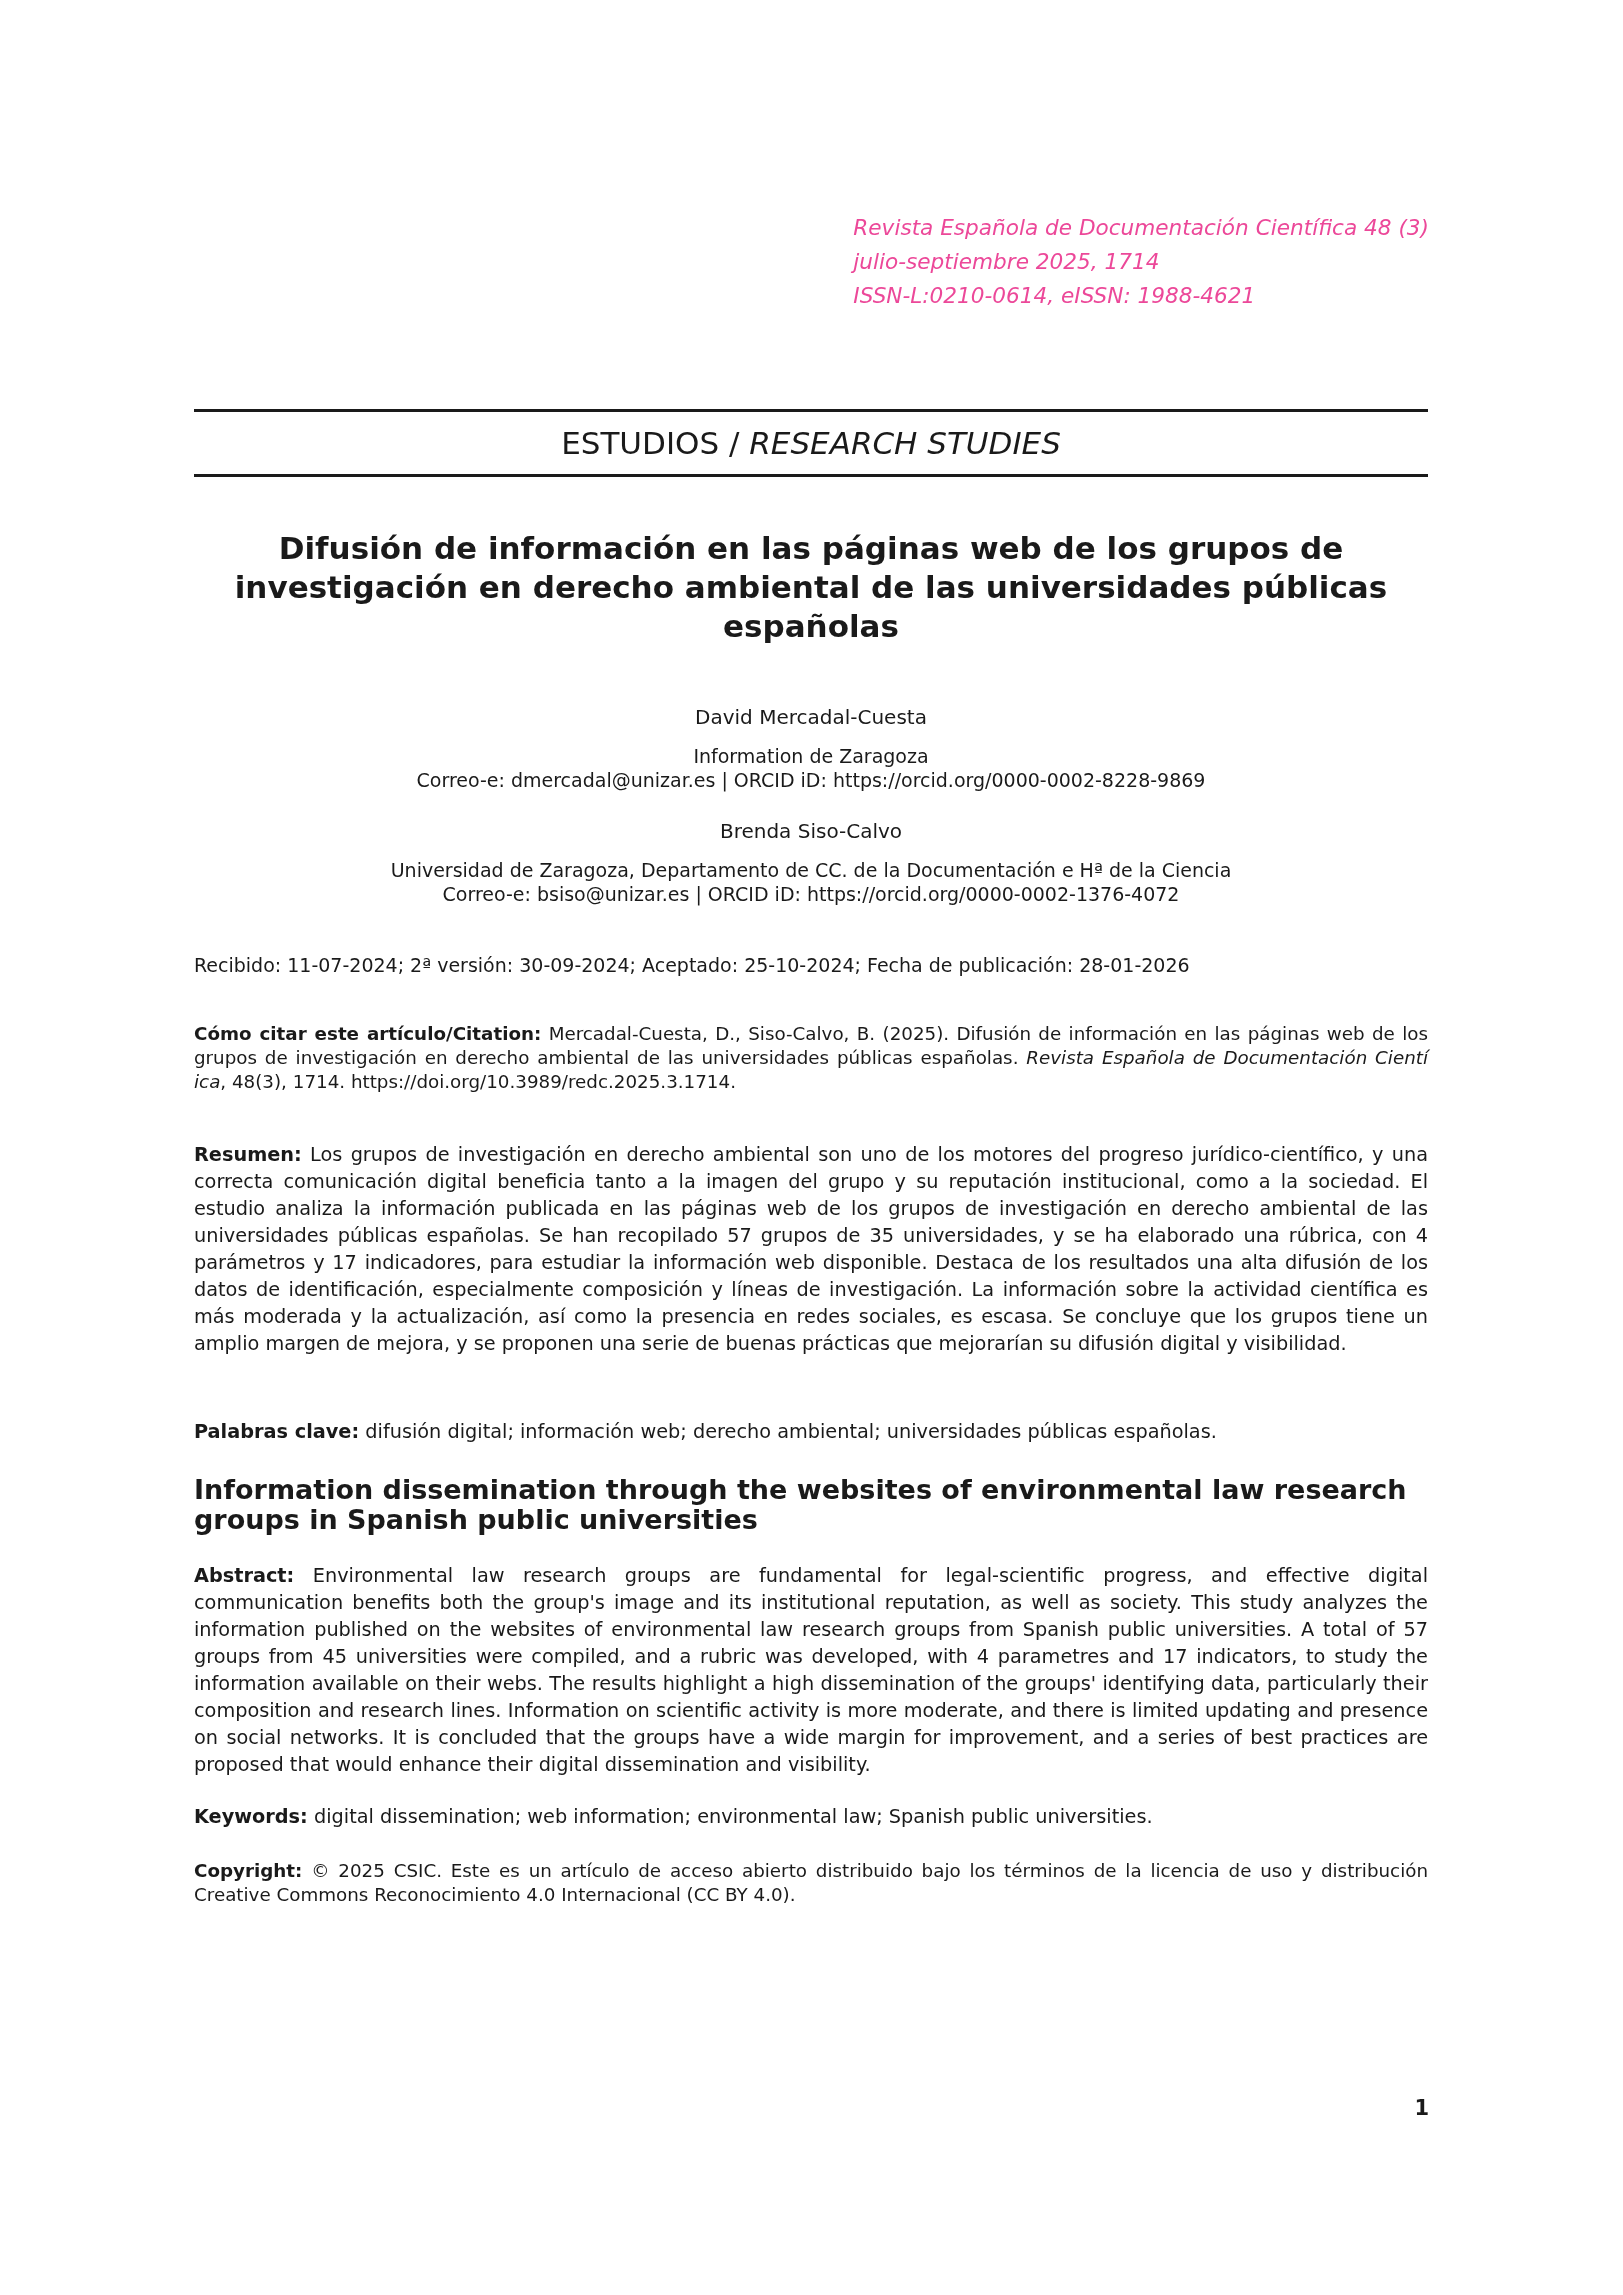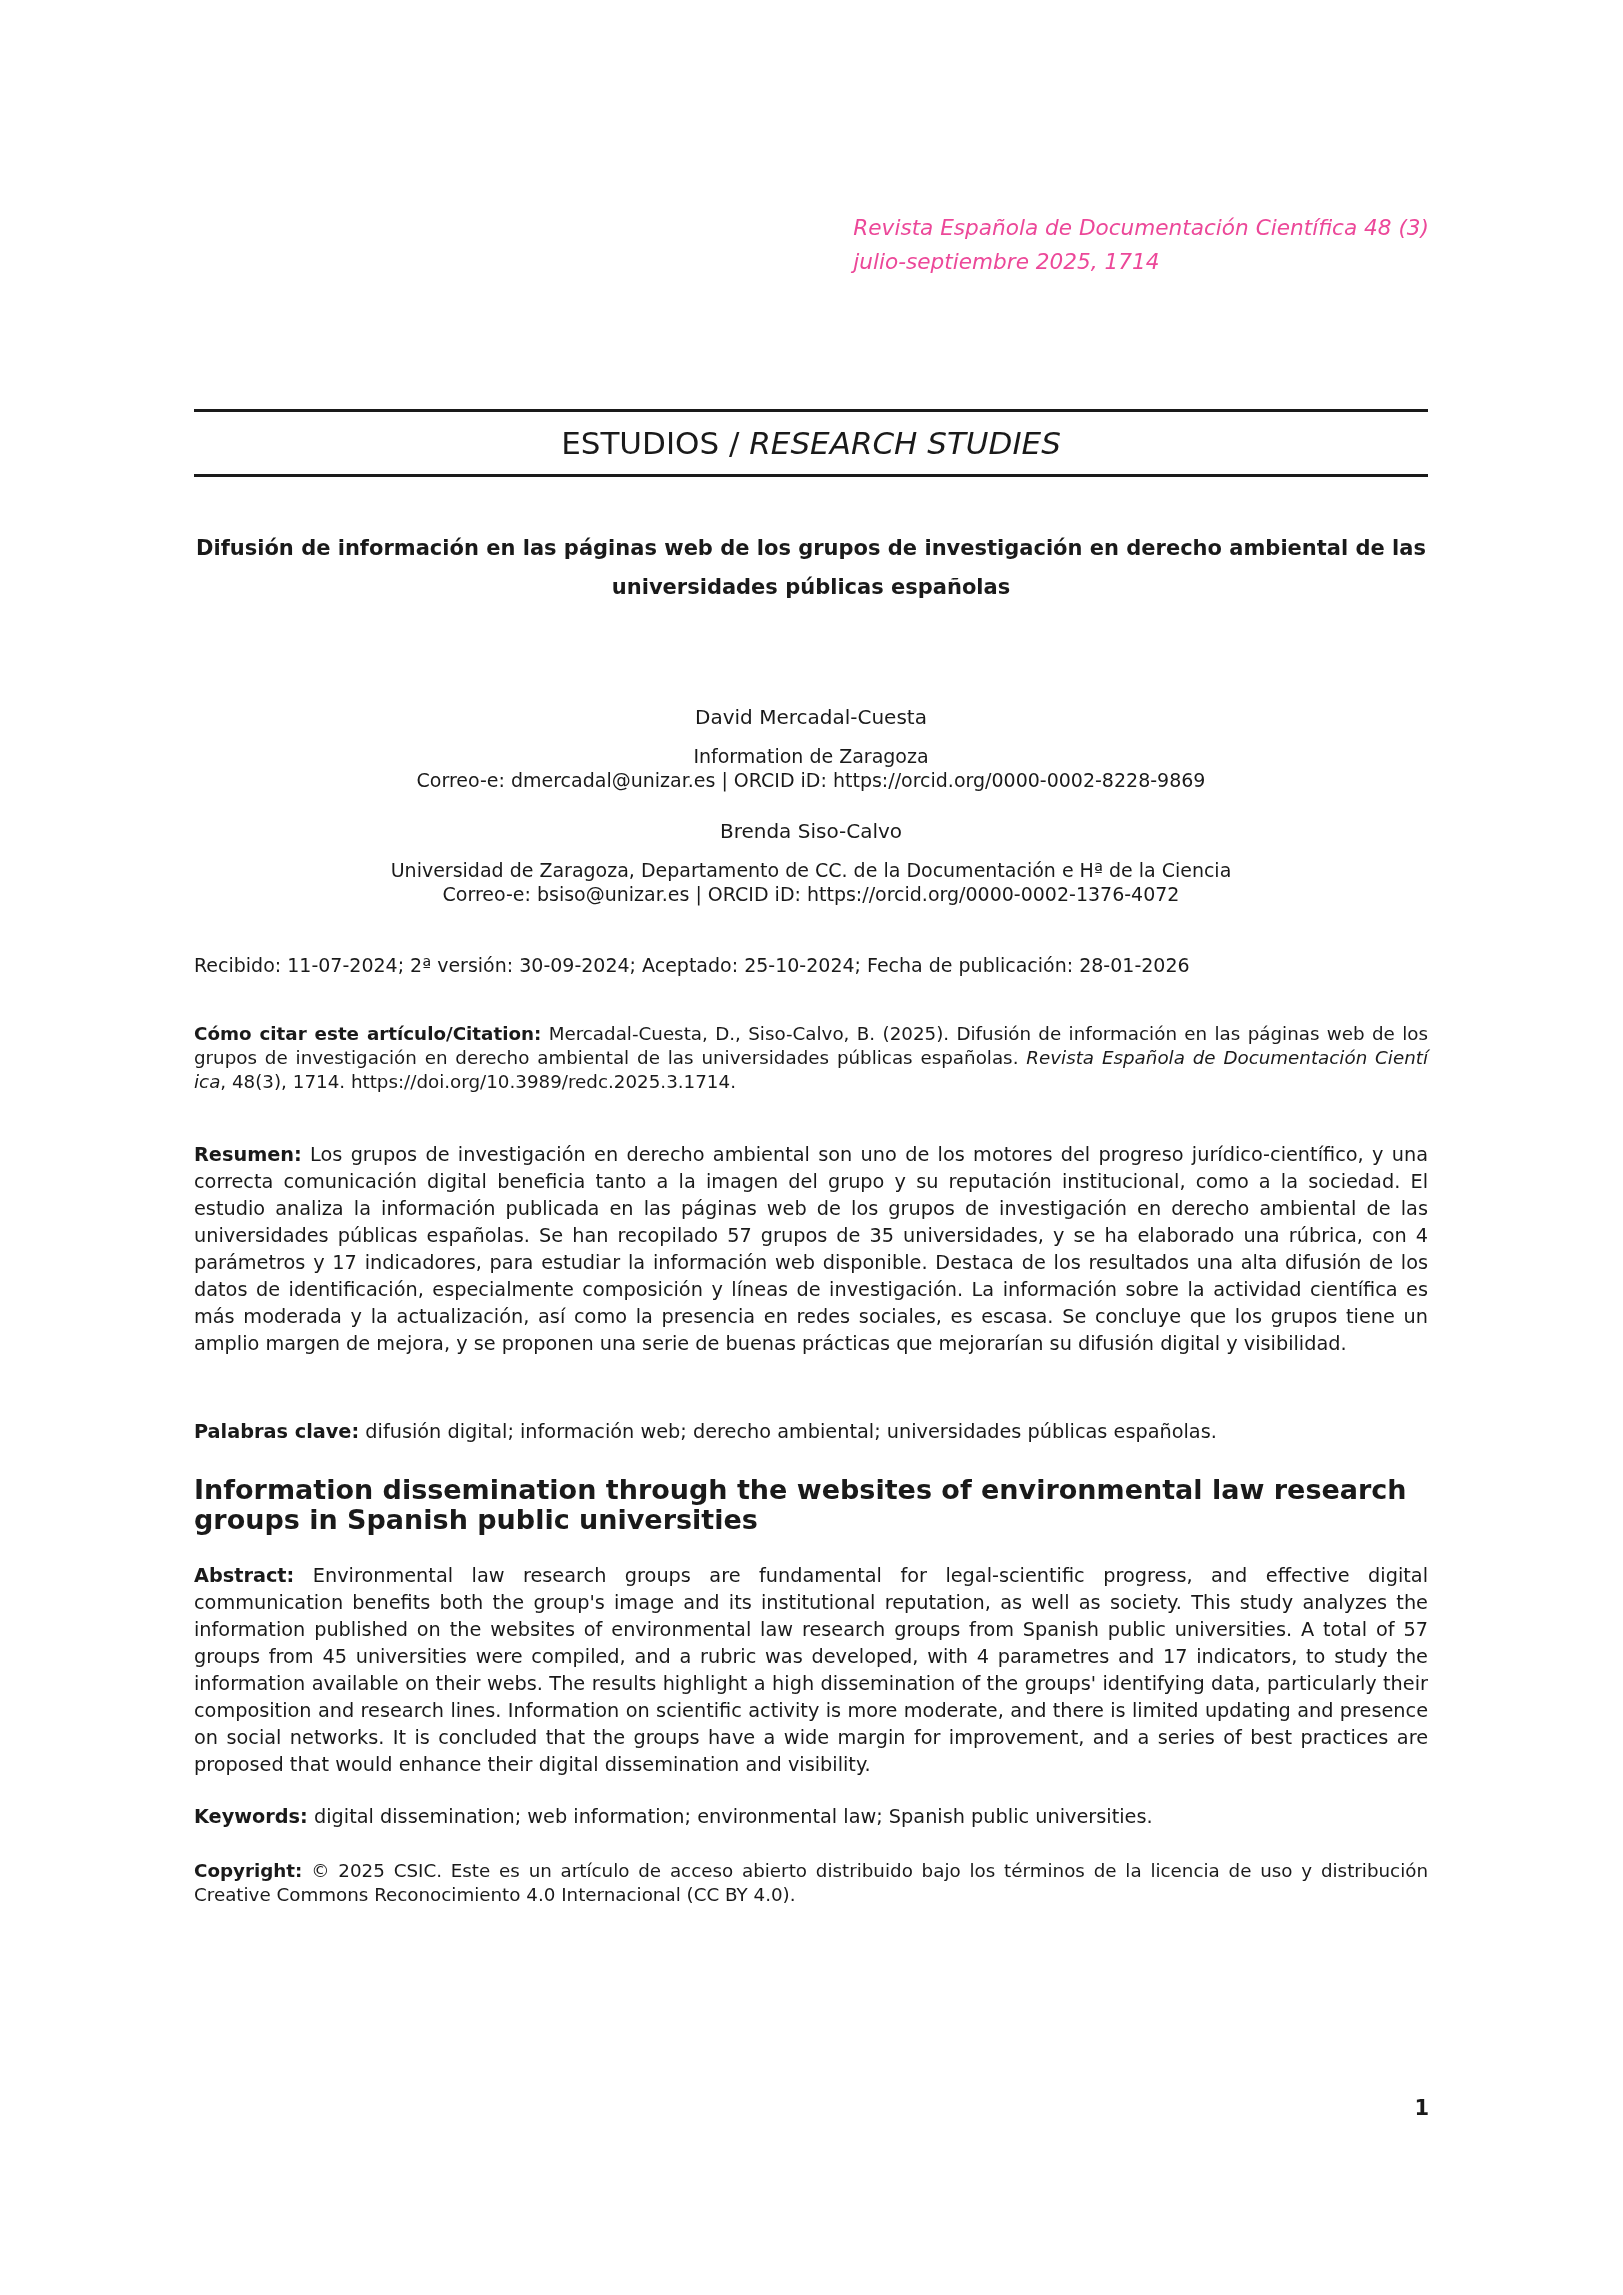--- a/index.html
+++ b/index.html
@@ -13,21 +13,21 @@
   }
   .journal-header div { white-space: nowrap; }
   .rule { position: absolute; left: 194px; width: 1234px; height: 3.3px; background: #1a1a1a; }
   .section-label {
     position: absolute; left: 194px; width: 1234px; top: 424px; text-align: center;
     font-size: 31px; line-height: 39px; white-space: nowrap;
   }
   .section-label .en { font-style: italic; }
   .title {
     position: absolute; left: 194px; width: 1234px; top: 529px; text-align: center;
-    font-weight: bold; font-size: 21px; line-height: 39px;
+    font-weight: bold; font-size: 31px; line-height: 39px;
   }
   .author-name {
     position: absolute; left: 194px; width: 1234px; text-align: center;
     font-size: 20px; line-height: 29px;
   }
   .author-meta {
     position: absolute; left: 194px; width: 1234px; text-align: center;
     font-size: 19px; line-height: 24px;
   }
   .body-block {
@@ -47,20 +47,21 @@
   .page-number {
     position: absolute; right: 194px; top: 2095px; font-weight: bold; font-size: 21px; line-height: 26px;
   }
 </style>
 </head>
 <body>
 
 <div class="journal-header">
   <div>Revista Española de Documentación Científica 48 (3)</div>
   <div>julio-septiembre 2025, 1714</div>
+  <div>ISSN-L:0210-0614, eISSN: 1988-4621</div>
 </div>
 
 <div class="rule" style="top:409px;"></div>
 <div class="section-label"><span>ESTUDIOS / </span><span class="en">RESEARCH STUDIES</span></div>
 <div class="rule" style="top:474px;"></div>
 
 <div class="title">Difusión de información en las páginas web de los grupos de investigación en derecho ambiental de las universidades públicas españolas</div>
 
 <div class="author-name" style="top:703px;">David Mercadal-Cuesta</div>
 <div class="author-meta" style="top:744px;">Information de Zaragoza</div>

